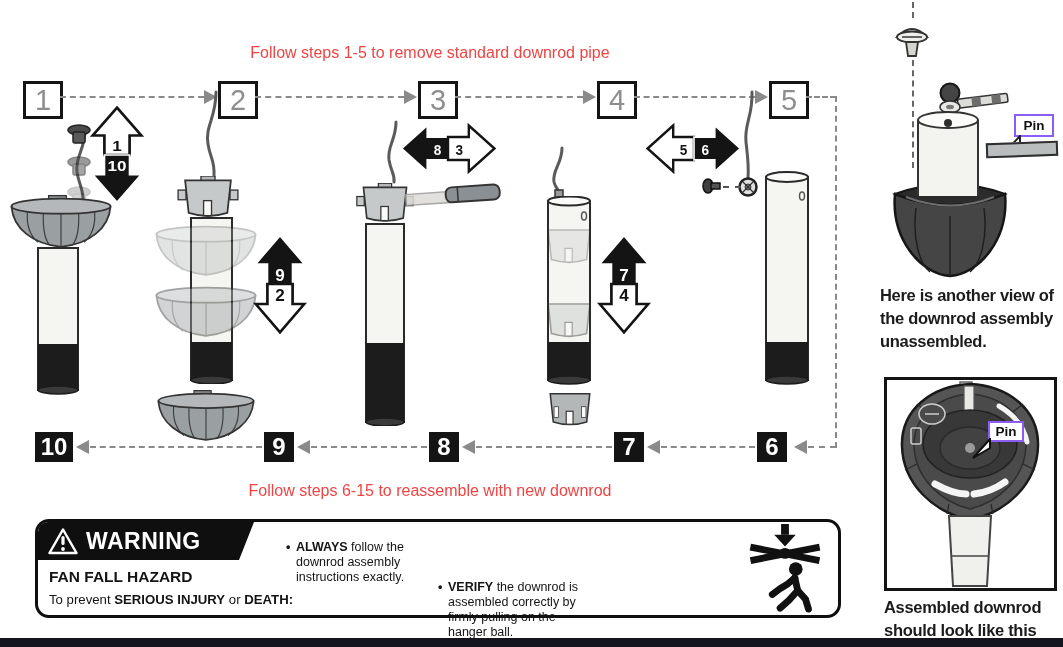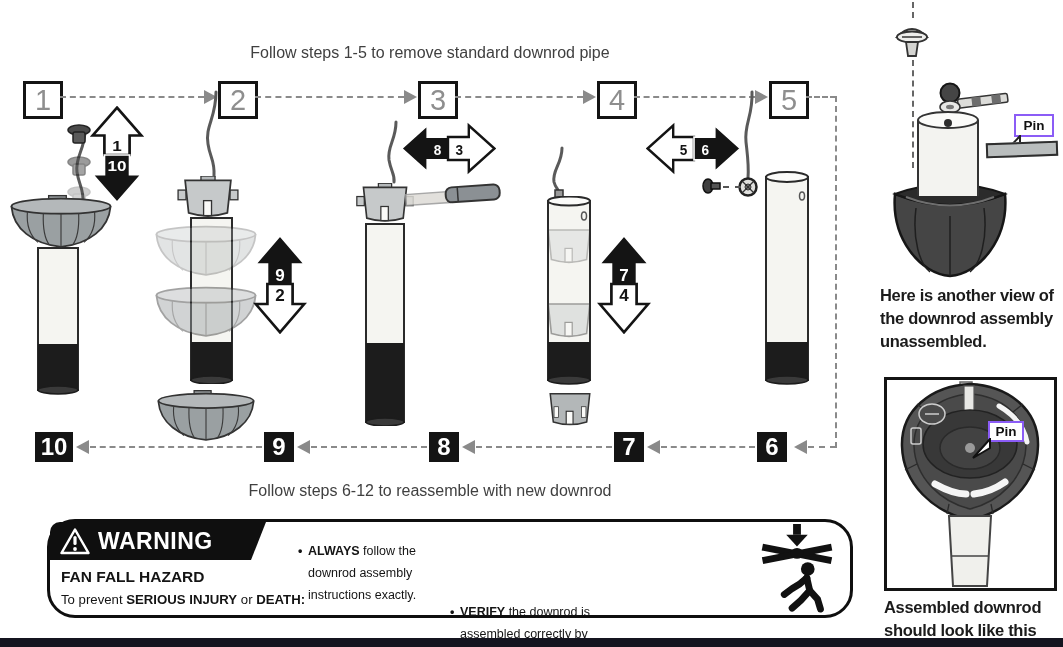--- a/index.html
+++ b/index.html
@@ -1,20 +1,20 @@
 <!DOCTYPE html>
 <html><head>
 <meta charset="utf-8">
 <style>
   html,body{margin:0;padding:0;background:#fff;}
   #page{position:relative;width:1063px;height:647px;background:#fff;overflow:hidden;
         font-family:"Liberation Sans",sans-serif;color:#1a1a1a;}
   .abs{position:absolute;}
   .title{font-size:20px;font-weight:bold;letter-spacing:-0.5px;color:#171717;}
-  .sub{font-size:16px;color:#404040;text-align:center;}
+  .sub{font-size:16px;color:#ef4444;text-align:center;}
   .step-box{width:34px;height:32px;border:3px solid #141414;background:#fff;
             display:flex;align-items:center;justify-content:center;
             font-size:29px;font-weight:400;color:#8e8e8e;line-height:1;}
   .num-box{min-width:30px;height:30px;background:#141414;color:#fff;display:flex;
            align-items:center;justify-content:center;font-size:24px;font-weight:bold;padding:0 2px;box-sizing:border-box;}
   .dash-h{border-top:2px dashed #8a8a8a;height:0;}
   .dash-v{border-left:2px dashed #8a8a8a;width:0;}
   .arrR{width:0;height:0;border-top:7px solid transparent;border-bottom:7px solid transparent;border-left:13px solid #8a8a8a;}
   .arrL{width:0;height:0;border-top:7px solid transparent;border-bottom:7px solid transparent;border-right:13px solid #8a8a8a;}
   .an{font-family:"Liberation Sans",sans-serif;font-size:19px;font-weight:bold;text-anchor:middle;}
@@ -24,21 +24,21 @@
   .side-caption{font-size:16.5px;font-weight:bold;line-height:23px;color:#1b1b1b;letter-spacing:-0.3px;}
   .pin-label{background:#fff;border:2px solid #8b5cf6;display:flex;align-items:center;justify-content:center;
              font-size:13.5px;font-weight:bold;color:#111;box-sizing:border-box;}
   .warn-box{border:3px solid #0f0f0f;border-radius:14px;background:#fff;box-sizing:border-box;}
   .warn-banner{position:absolute;left:0;top:0;width:216px;height:38px;background:#0f0f0f;
                border-top-left-radius:10px;display:flex;align-items:center;gap:8px;padding-left:10px;box-sizing:border-box;
                clip-path:polygon(0 0,100% 0,calc(100% - 15px) 100%,0 100%);}
   .warn-word{color:#fff;font-size:23px;font-weight:800;letter-spacing:0.5px;}
   .warn-hazard{font-size:15.5px;font-weight:bold;color:#141414;}
   .warn-prevent{font-size:13.2px;color:#141414;}
-  .bullet{font-size:12.5px;line-height:22px;color:#141414;position:relative;padding-left:10px;}
+  .bullet{font-size:12.5px;line-height:15px;color:#141414;position:relative;padding-left:10px;}
   .bullet::before{content:"\2022";position:absolute;left:0;top:0;font-weight:bold;}
   .bullet b{font-weight:bold;}
   .assembled-box{border:3px solid #141414;background:#fff;box-sizing:border-box;}
   .bottom-bar{background:#14141f;}
 </style>
 </head>
 <body>
 
 <div id="page">
 
@@ -71,21 +71,21 @@
   <div class="abs dash-h" style="left:808px;top:446px;width:28px;"></div>
   <div class="abs arrL" style="left:647px;top:440px;"></div>
   <div class="abs dash-h" style="left:661px;top:446px;width:94px;"></div>
   <div class="abs arrL" style="left:462px;top:440px;"></div>
   <div class="abs dash-h" style="left:476px;top:446px;width:136px;"></div>
   <div class="abs arrL" style="left:297px;top:440px;"></div>
   <div class="abs dash-h" style="left:311px;top:446px;width:116px;"></div>
   <div class="abs arrL" style="left:76px;top:440px;"></div>
   <div class="abs dash-h" style="left:90px;top:446px;width:172px;"></div>
 
-  <div class="abs sub" style="left:0;top:482px;width:860px;">Follow steps 6-12 to reassemble with new downrod</div>
+  <div class="abs sub" style="left:0;top:482px;width:860px;">Follow steps 6-15 to reassemble with new downrod</div>
 
   <svg class="abs" style="left:70px;top:128px;" width="24" height="78" viewBox="0 0 24 78">
     <path d="M15,2 C15,22 5,28 7,44 C9,58 14,60 13,76" stroke="#5a5a5a" stroke-width="3" fill="none" stroke-linecap="round"></path>
   </svg>
   <svg class="abs" style="left:64px;top:122px;" width="30" height="96" viewBox="0 0 30 96">
     <g>
         <ellipse cx="15" cy="8" rx="11" ry="5" fill="#4a4a4a" stroke="#222" stroke-width="1.5"></ellipse>
         <rect x="9" y="10" width="12" height="11" rx="2" fill="#5a5a5a" stroke="#222" stroke-width="1.5"></rect>
       </g>
     <g opacity="0.55" transform="translate(0,32)">
@@ -322,21 +322,21 @@
     <line x1="64" y1="176" x2="102" y2="176" stroke="#444" stroke-width="1.5"></line>
   </svg>
   <div class="abs pin-label" style="left:988px;top:421px;width:36px;height:21px;">
     <span>Pin</span>
   </div>
   <svg class="abs" style="left:972px;top:438px;" width="20" height="22" viewBox="0 0 20 22">
     <polygon points="18,1 1,20 18,10" fill="#fff" stroke="#111" stroke-width="2"></polygon>
   </svg>
   <div class="abs side-caption" style="left:884px;top:596px;width:178px;">Assembled downrod should look like this</div>
 
-  <div class="abs warn-box" style="left:47px;top:519px;width:806px;height:99px;border-radius:28px;">
+  <div class="abs warn-box" style="left:35px;top:519px;width:806px;height:99px;">
     <div class="warn-banner">
       <svg width="30" height="27" viewBox="0 0 30 27">
         <polygon points="15,1.5 28.5,25 1.5,25" fill="#0f0f0f" stroke="#fff" stroke-width="2.5" stroke-linejoin="round"></polygon>
         <rect x="13.4" y="8" width="3.2" height="9" rx="1.6" fill="#fff"></rect>
         <circle cx="15" cy="21" r="1.9" fill="#fff"></circle>
       </svg>
       <span class="warn-word">WARNING</span>
     </div>
     <div class="abs warn-hazard" style="left:11px;top:46px;">FAN FALL HAZARD</div>
     <div class="abs warn-prevent" style="left:11px;top:70px;">

